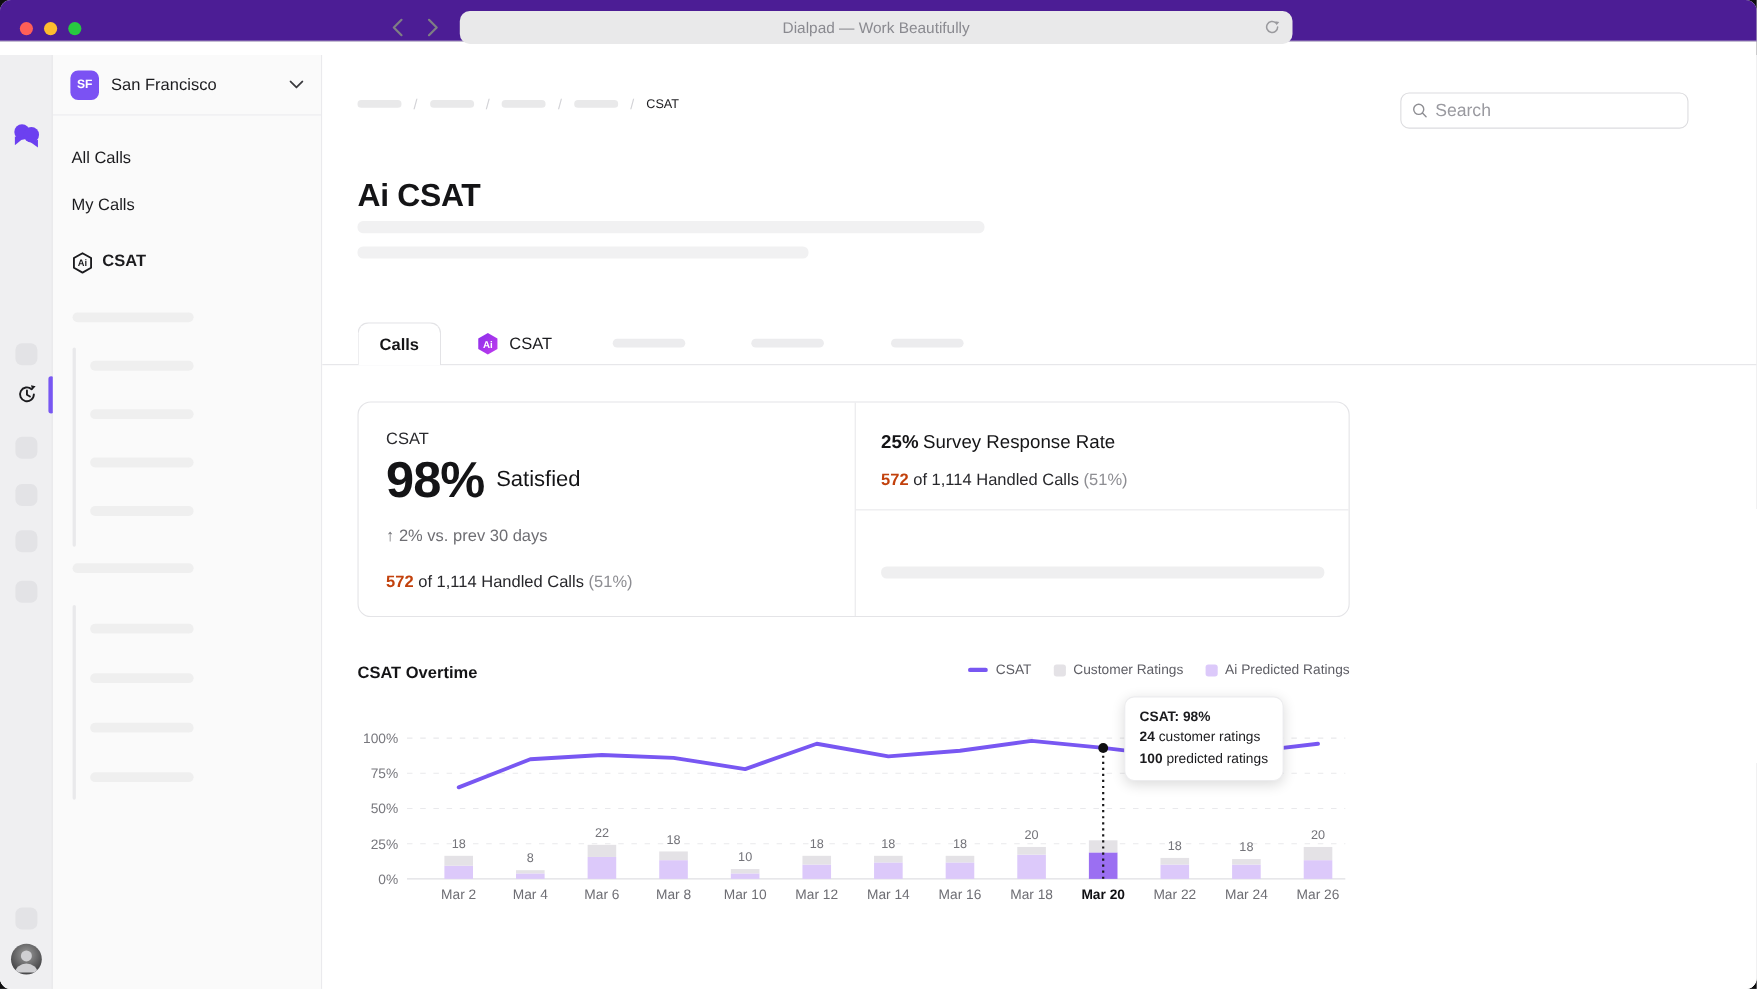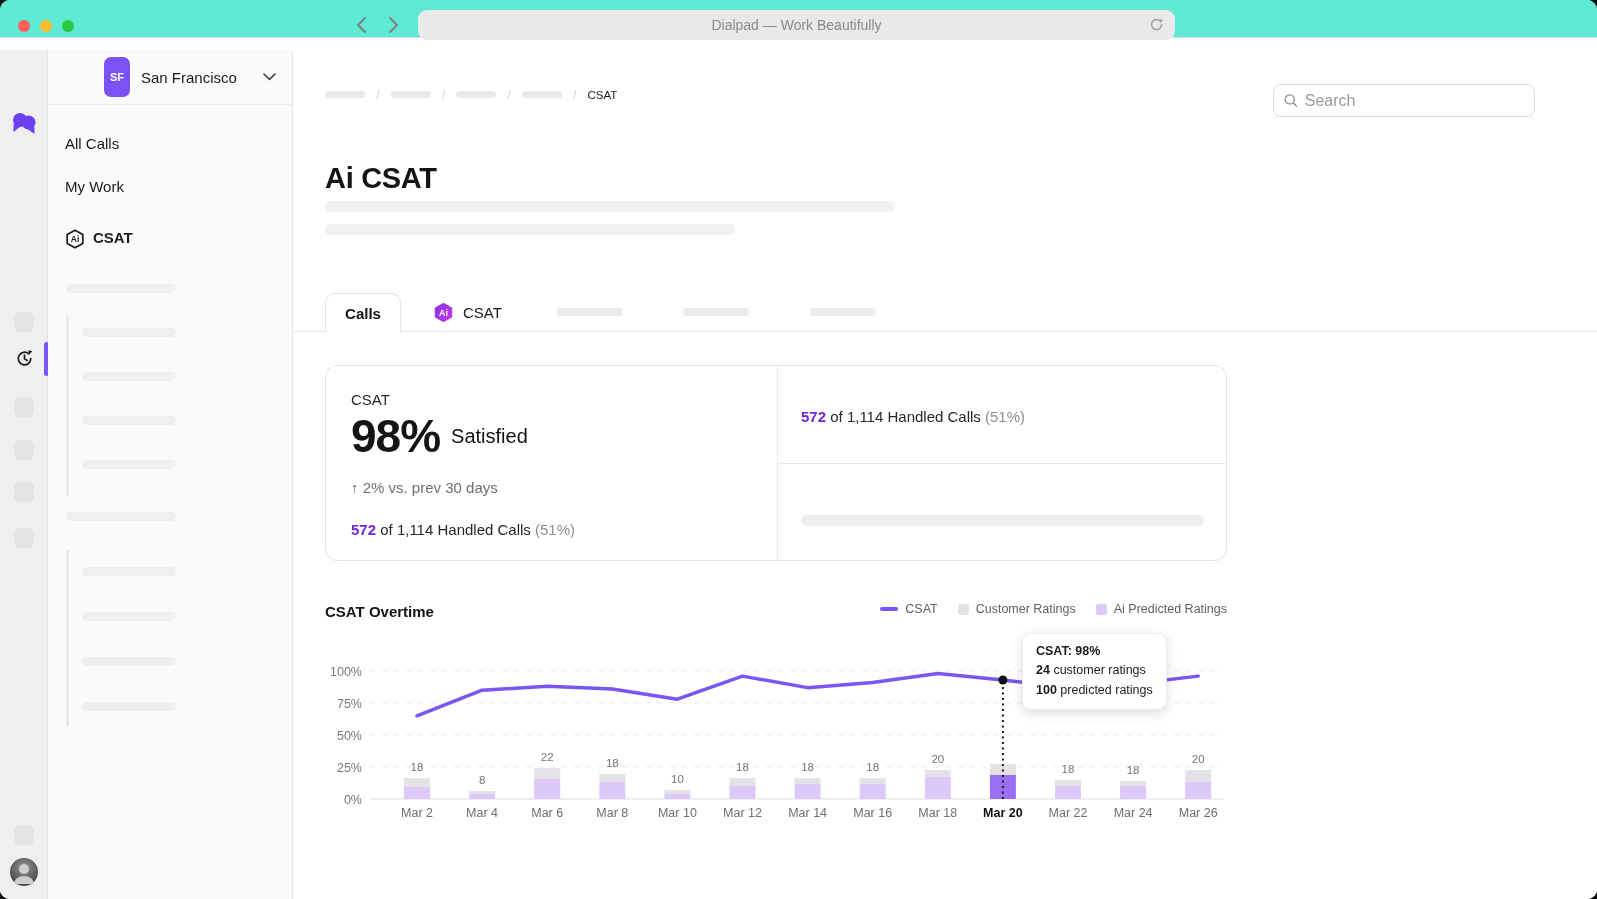--- a/index.html
+++ b/index.html
@@ -1,20 +1,20 @@
 <!DOCTYPE html>
 <html><head>
 <meta charset="utf-8">
 <style>
   * { margin:0; padding:0; box-sizing:border-box; }
   body { width:1597px; height:899px; background:#0e0e10; font-family:"Liberation Sans", sans-serif; }
   .window { position:absolute; left:0; top:0; width:1597px; height:899px; border-radius:10px; overflow:hidden; background:#fff; }
 
   
-  .chrome { position:absolute; left:0; top:0; width:100%; height:38px; background:#5eead4; border-bottom:1px solid #d9d9dc; }
+  .chrome { position:absolute; left:0; top:0; width:100%; height:38px; background:#4c1d95; border-bottom:1px solid #d9d9dc; }
   .tl { position:absolute; top:20px; width:12px; height:12px; border-radius:50%; }
   .tl.red { left:18px; background:#ff5f57; }
   .tl.yellow { left:40px; background:#febc2e; }
   .tl.green { left:62px; background:#28c840; }
   .navbtn { position:absolute; top:13px; width:24px; height:24px; border:none; background:transparent; color:#7e7e84; cursor:pointer; }
   .navbtn svg { display:block; margin:auto; }
   .urlbar { position:absolute; left:418px; top:10px; width:757px; height:30px; background:#e9e9ea; border-radius:9px; display:flex; align-items:center; justify-content:center; color:#8a8a90; font-size:14px; }
   .urlbar .reload { position:absolute; right:10px; top:6px; }
 
   
@@ -22,21 +22,21 @@
 
   .rail { position:absolute; left:0; top:0; width:48px; height:100%; background:#efeff1; border-right:1px solid #e3e3e6; }
   .rail .logo { position:absolute; left:11px; top:62px; }
   .rail-sq { position:absolute; left:14px; width:20px; height:20px; border-radius:6px; background:#e3e3e6; }
   .rail .hist { position:absolute; left:15px; top:299px; }
   .rail .indicator { position:absolute; left:44px; top:292px; width:5px; height:34px; border-radius:4px; background:#7857f2; }
   .avatar { position:absolute; left:10px; top:808px; width:28px; height:28px; border-radius:50%; background:radial-gradient(circle at 50% 35%, #9c9c9c 0%, #4a4a4c 70%); overflow:hidden; }
 
   .sidebar { position:absolute; left:48px; top:0; width:245px; height:100%; background:#fafafa; border-right:1px solid #e7e7ea; }
   .ws-header { position:absolute; left:0; top:0; width:100%; height:55px; border-bottom:1px solid #ececef; display:flex; align-items:center; padding:0 16px; cursor:pointer; }
-  .ws-badge { width:26px; height:40px; border-radius:7px; background:#7b52f3; color:#fff; font-size:11px; font-weight:700; display:flex; align-items:center; justify-content:center;margin-left:40px; }
+  .ws-badge { width:26px; height:27px; border-radius:7px; background:#7b52f3; color:#fff; font-size:11px; font-weight:700; display:flex; align-items:center; justify-content:center; }
   .ws-name { margin-left:11px; font-size:15px; font-weight:500; color:#1b1b1e; flex:1; }
   .nav-item { position:absolute; left:17px; font-size:15px; color:#1b1b1e; cursor:pointer; height:18px; display:flex; align-items:flex-start; gap:8px; }
   .nav-item.bold { font-weight:700; }
   .skel { background:#efefef; border-radius:5px; position:absolute; }
   .vline { position:absolute; width:3px; border-radius:2px; background:#e9e9eb; }
 
   
   .main { position:absolute; left:293px; top:0; width:1304px; height:100%; background:#fff; }
 
   .breadcrumb { position:absolute; left:32px; top:37px; display:flex; align-items:center; gap:11px; }
@@ -61,21 +61,21 @@
   .stats .left { width:452px; border-right:1px solid #e9e9ec; padding:25px 0 0 25px; }
   .stats .right { flex:1; display:flex; flex-direction:column; }
   .stats .right .row { flex:1; padding:26px 0 0 23px; }
   .stats .right .row + .row { border-top:1px solid #e9e9ec; }
   .stat-label { font-size:15px; color:#2a2a2e; }
   .big-row { display:flex; align-items:center; gap:11px; margin-top:1px; }
   .big-val { font-size:46px; font-weight:700; color:#141416; letter-spacing:-1px; }
   .big-suffix { font-size:20px; color:#141416; }
   .trend { margin-top:16px; font-size:15px; color:#6e6e73; }
   .handled { margin-top:25px; font-size:15px; color:#27272b; }
-  .handled .hl, .hl { color:#6d28d9; font-weight:700; }
+  .handled .hl, .hl { color:#c2410c; font-weight:700; }
   .muted { color:#8e8e93; }
   .rate-line { font-size:17px; color:#141416; }
   .rate-line b { font-weight:700; margin-right:4px; }
   .sub-handled { margin-top:16px; font-size:15px; color:#27272b; }
   .pred-skel { margin-top:25px; width:403px; height:11px; border-radius:5px; background:#efeff0; }
 
   .chart-title { position:absolute; left:32px; top:553px; font-size:15px; font-weight:700; color:#141416; }
   .legend { position:absolute; left:32px; top:552px; width:902px; display:flex; justify-content:flex-end; align-items:center; gap:20px; }
   .legend .item { display:flex; align-items:center; gap:7px; font-size:12.5px; color:#5f5f66; }
   .sw-line { width:18px; height:4px; border-radius:2px; background:#7857f2; }
@@ -159,21 +159,21 @@
         <span class="ws-name">San Francisco</span>
         <svg width="13" height="8" viewBox="0 0 13 8">
             <polyline points="1,1 6.5,6.5 12,1" fill="none" stroke="#3a3a3e" stroke-width="1.6" stroke-linecap="round" stroke-linejoin="round"></polyline>
           </svg>
       </div>
 
       <div class="nav-item" style="top:85px;">
         <span>All Calls</span>
       </div>
       <div class="nav-item" style="top:128px;">
-        <span>My Work</span>
+        <span>My Calls</span>
       </div>
       <div class="nav-item bold" style="top:179px;">
         <svg width="20" height="20" viewBox="0 0 20 20">
           <polygon points="17.8,5.6 10,1.2 2.2,5.6 2.2,14.4 10,18.8 17.8,14.4" fill="none" stroke="#1b1b1e" stroke-width="1.7" stroke-linejoin="round"></polygon>
           <text x="10" y="13.2" text-anchor="middle" font-size="8.5" font-weight="700" fill="#1b1b1e">Ai</text>
         </svg>
         <span>CSAT</span>
       </div>
 
       <span class="skel" style="left:18px; top:234px; width:110px; height:9px;"></span>
@@ -250,20 +250,23 @@
             <span>2% vs. prev 30 days</span>
           </div>
           <div class="handled">
             <span class="hl">572</span>
             <span>of 1,114 Handled Calls</span>
             <span class="muted">(51%)</span>
           </div>
         </div>
         <div class="right">
           <div class="row">
+            <div class="rate-line">
+              <b>25%</b><span>Survey Response Rate</span>
+            </div>
             <div class="sub-handled">
               <span class="hl">572</span>
               <span>of 1,114 Handled Calls</span>
               <span class="muted">(51%)</span>
             </div>
           </div>
           <div class="row">
             <div class="pred-skel"></div>
           </div>
         </div>

